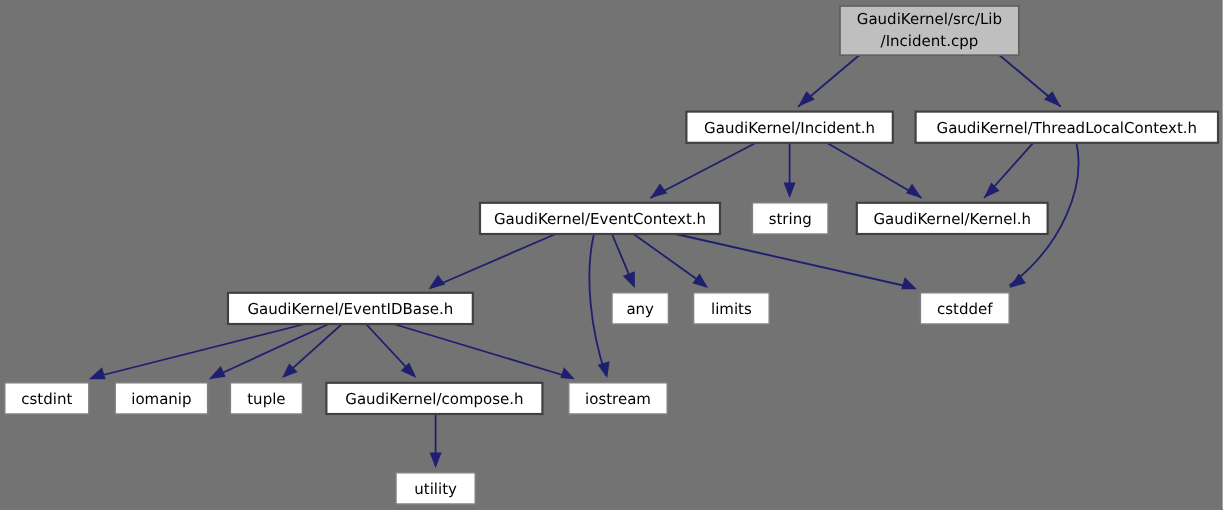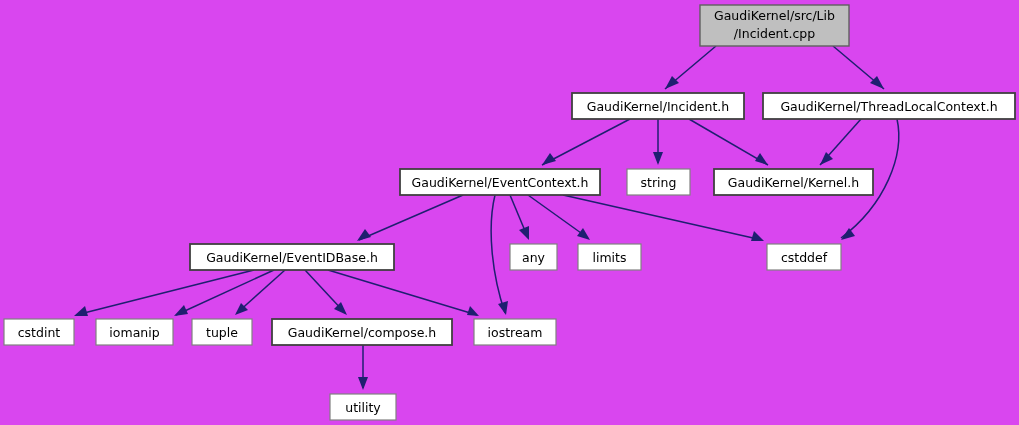--- a/index.html
+++ b/index.html
@@ -10,21 +10,21 @@
   body {
     width: 1019px;
     height: 425px;
     font-family: "DejaVu Sans", sans-serif;
     overflow: hidden;
   }
   #graph-root {
     position: relative;
     width: 1019px;
     height: 425px;
-    background: #d946ef;
+    background: #737373;
   }
   svg#dep-graph {
     display: block;
     width: 1019px;
     height: 425px;
   }
   .node-box {
     fill: #ffffff;
     stroke: #808080;
     stroke-width: 1.2;

